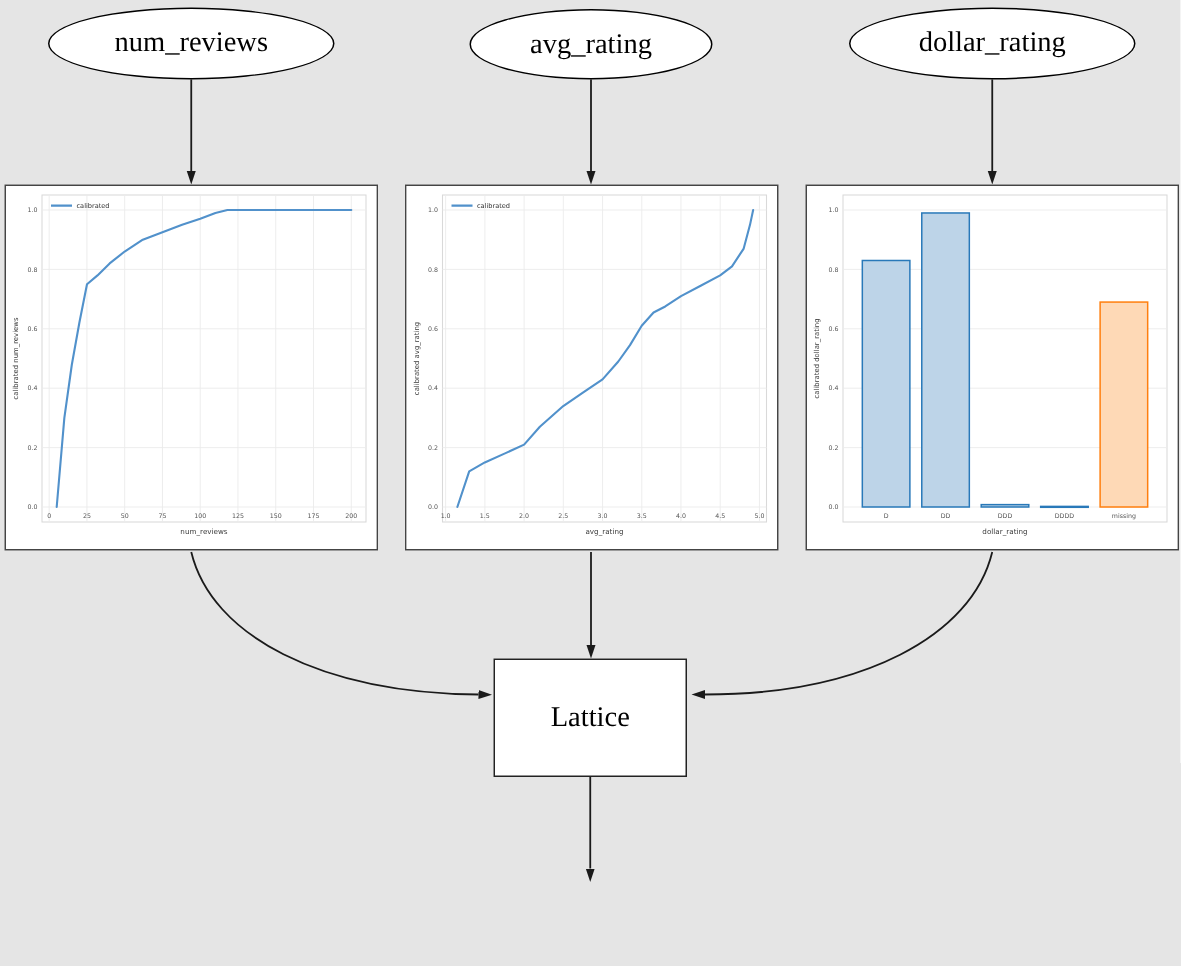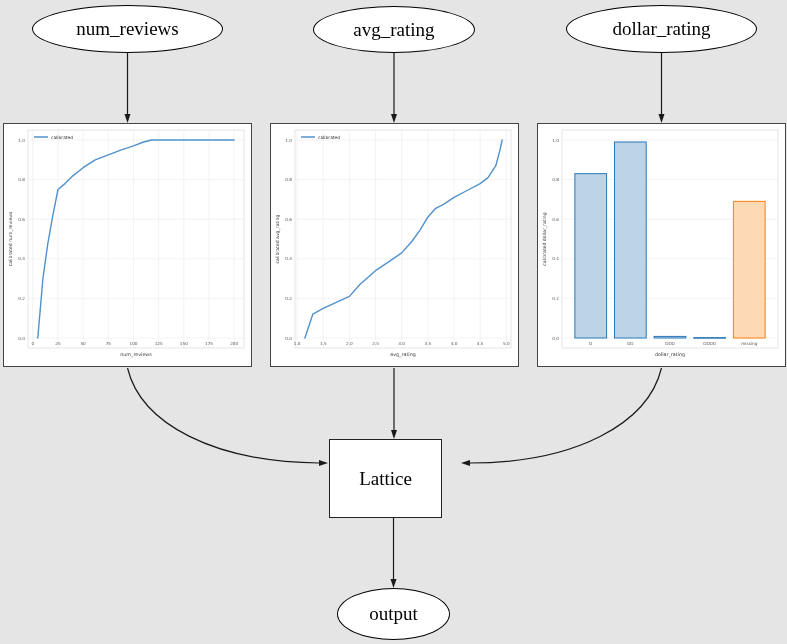--- a/index.html
+++ b/index.html
@@ -155,21 +155,18 @@
         <text x="92.36697247706422" y="221" font-size="4.2" text-anchor="middle" fill="#555555" font-family="DejaVu Sans, sans-serif">DD</text>
         <rect x="116.14678899082571" y="212.416" width="31.70642201834863" height="1.5840000000000032" fill="#bdd4e8" stroke="#2979b9" stroke-width="1"></rect>
         <text x="132.00000000000003" y="221" font-size="4.2" text-anchor="middle" fill="#555555" font-family="DejaVu Sans, sans-serif">DDD</text>
         <rect x="155.7798165137615" y="213.604" width="31.70642201834863" height="0.6" fill="#bdd4e8" stroke="#2979b9" stroke-width="1"></rect>
         <text x="171.6330275229358" y="221" font-size="4.2" text-anchor="middle" fill="#555555" font-family="DejaVu Sans, sans-serif">DDDD</text>
         <rect x="195.41284403669724" y="77.38000000000002" width="31.70642201834863" height="136.61999999999998" fill="#fed9b6" stroke="#ff7f0e" stroke-width="1"></rect>
         <text x="211.26605504587155" y="221" font-size="4.2" text-anchor="middle" fill="#555555" font-family="DejaVu Sans, sans-serif">missing</text>
       </svg>
   </div>
 
-  <div class="node box" style="left:329px;top:439px;width:113px;height:79px;">
+  <div class="node box" style="left:329px;top:439px;width:129px;height:79px;">
     <span>Lattice</span>
   </div>
 
-  <div class="node ellipse" style="left:337px;top:588px;width:113px;height:52px;">
-    <span>output</span>
-  </div>
 
 </div>
 
 </body></html>

